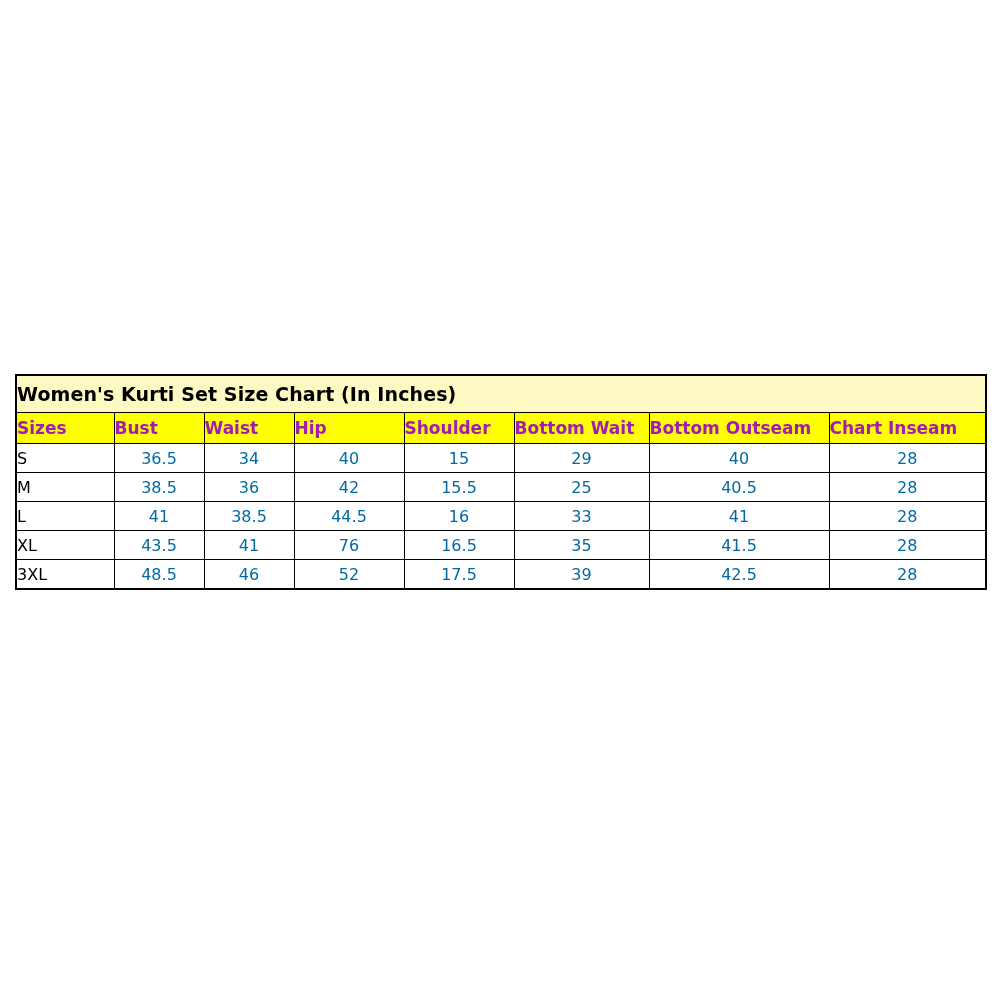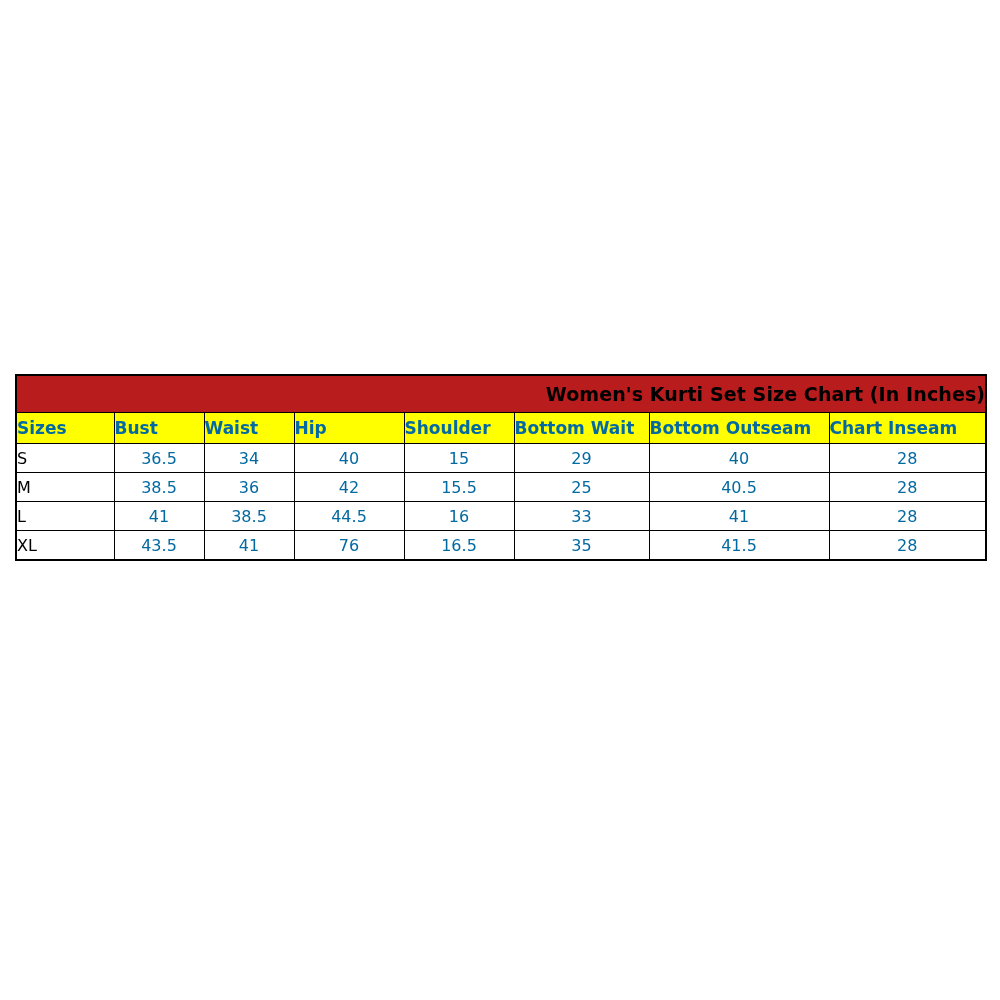--- a/index.html
+++ b/index.html
@@ -31,32 +31,32 @@
 
   table.size-chart td,
   table.size-chart th {
     border: 1px solid #000000;
     padding: 0;
     height: 28px;
     vertical-align: middle;
   }
 
   .title-cell {
-    background: #b91c1c;
+    background: #fef9c3;
     color: #000000;
     font-size: 19px;
     font-weight: bold;
-    text-align: right;
+    text-align: left;
     height: 36px !important;
     letter-spacing: 0.1px;
   }
 
   .header-cell {
     background: #ffff00;
-    color: #0369a1;
+    color: #a21caf;
     font-size: 17px;
     font-weight: bold;
     text-align: left;
     padding-left: 6px;
     height: 30px !important;
   }
 
   .size-cell {
     background: #ffffff;
     color: #000000;
@@ -146,15 +146,25 @@
       <tr>
         <td class="size-cell">XL</td>
         <td class="val-cell">43.5</td>
         <td class="val-cell">41</td>
         <td class="val-cell">76</td>
         <td class="val-cell">16.5</td>
         <td class="val-cell">35</td>
         <td class="val-cell">41.5</td>
         <td class="val-cell">28</td>
       </tr>
+      <tr>
+        <td class="size-cell">3XL</td>
+        <td class="val-cell">48.5</td>
+        <td class="val-cell">46</td>
+        <td class="val-cell">52</td>
+        <td class="val-cell">17.5</td>
+        <td class="val-cell">39</td>
+        <td class="val-cell">42.5</td>
+        <td class="val-cell">28</td>
+      </tr>
     </tbody>
   </table>
 </div>
 
 </body></html>

